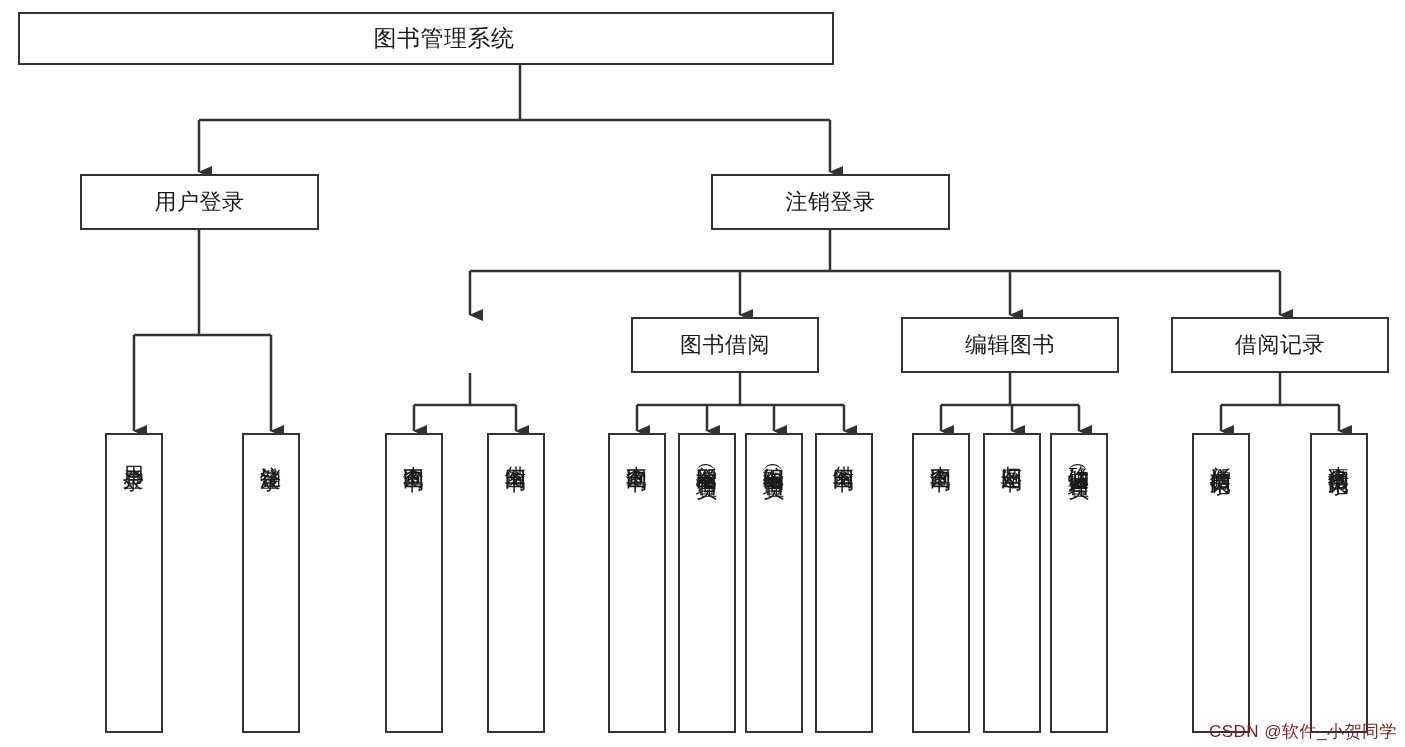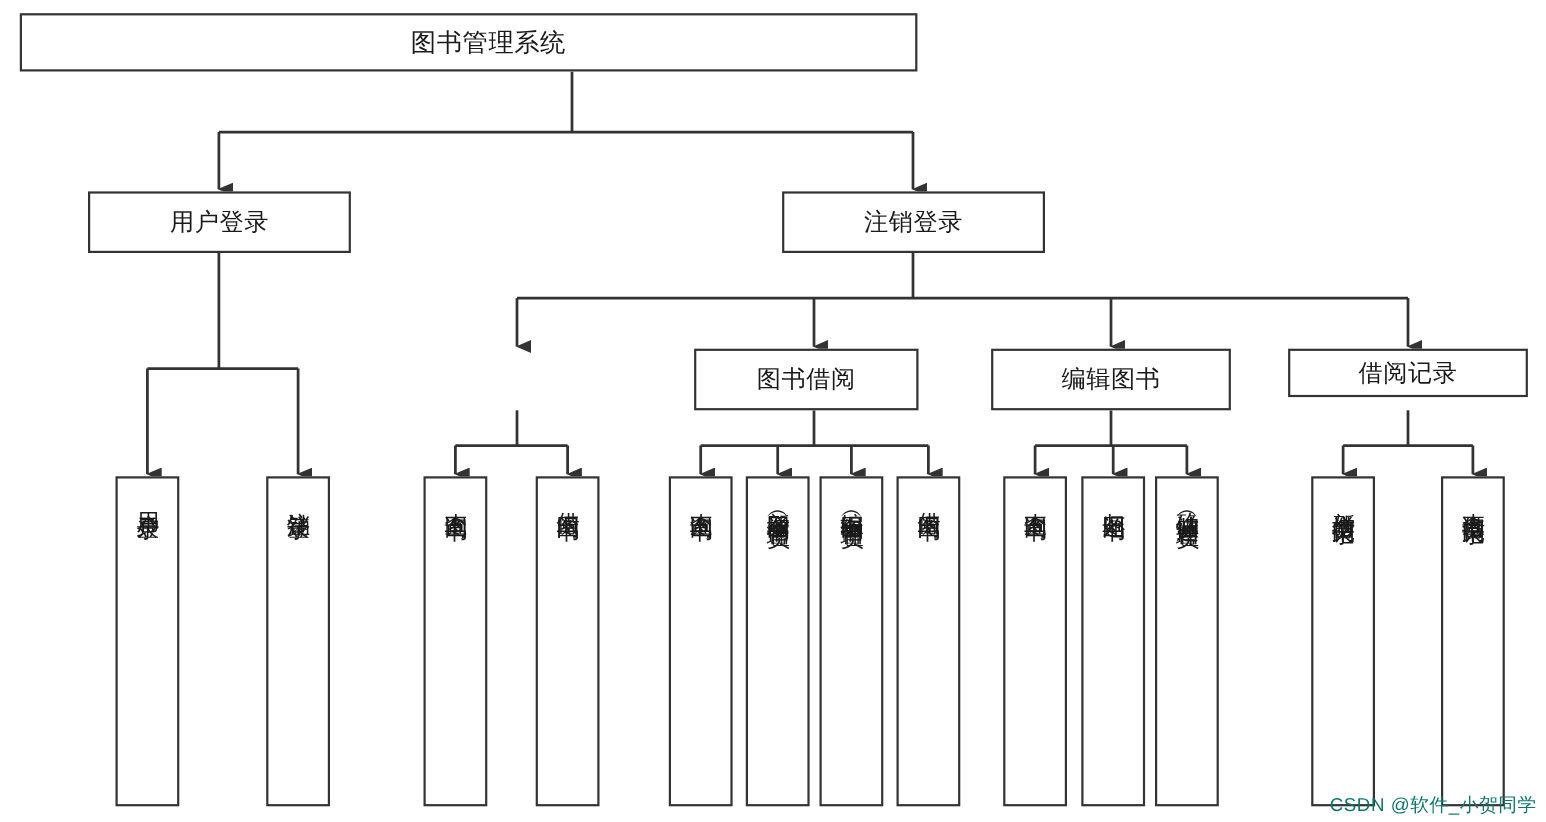--- a/index.html
+++ b/index.html
@@ -62,21 +62,21 @@
     text-orientation: upright;
     font-size: 21px;
     letter-spacing: 2px;
     line-height: 1;
   }
   #watermark {
     position: absolute;
     right: 8px;
     bottom: 4px;
     font-size: 17px;
-    color: #0f766e;
+    color: #7f1d1d;
     white-space: nowrap;
     z-index: 5;
     letter-spacing: 0.5px;
   }
 </style>
 </head>
 <body>
 
 <div id="canvas">
 
@@ -127,27 +127,27 @@
     <span class="node-label">图书管理系统</span>
   </div>
 
   <div class="node horiz" style="left: 80px; top: 174px; width: 239px; height: 56px;">
     <span class="node-label">用户登录</span>
   </div>
   <div class="node horiz" style="left: 711px; top: 174px; width: 239px; height: 56px;">
     <span class="node-label">注销登录</span>
   </div>
 
-  <div class="node horiz" style="left: 631px; top: 317px; width: 204px; height: 56px;">
+  <div class="node horiz" style="left: 631px; top: 317px; width: 188px; height: 56px;">
     <span class="node-label">图书借阅</span>
   </div>
   <div class="node horiz" style="left: 901px; top: 317px; width: 218px; height: 56px;">
     <span class="node-label">编辑图书</span>
   </div>
-  <div class="node horiz" style="left: 1171px; top: 317px; width: 218px; height: 44px;">
+  <div class="node horiz" style="left: 1171px; top: 317px; width: 218px; height: 56px;">
     <span class="node-label">借阅记录</span>
   </div>
 
   <div id="leaf-layer">
       <div class="node leaf" style="left: 105px; top: 433px; width: 58px; height: 300px;">
         <span class="node-label">用户登录</span>
       </div>
       <div class="node leaf" style="left: 242px; top: 433px; width: 58px; height: 300px;">
         <span class="node-label">注销登录</span>
       </div>

